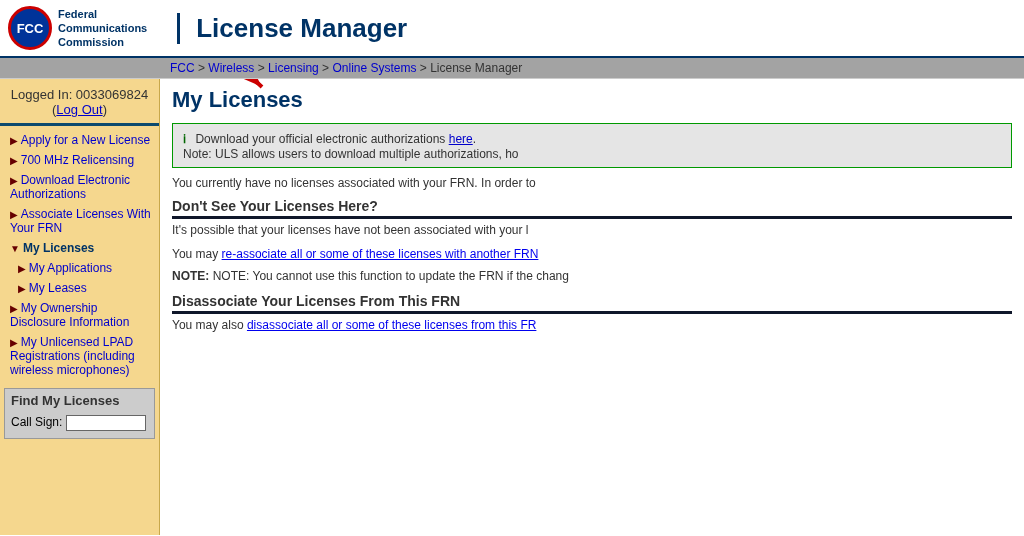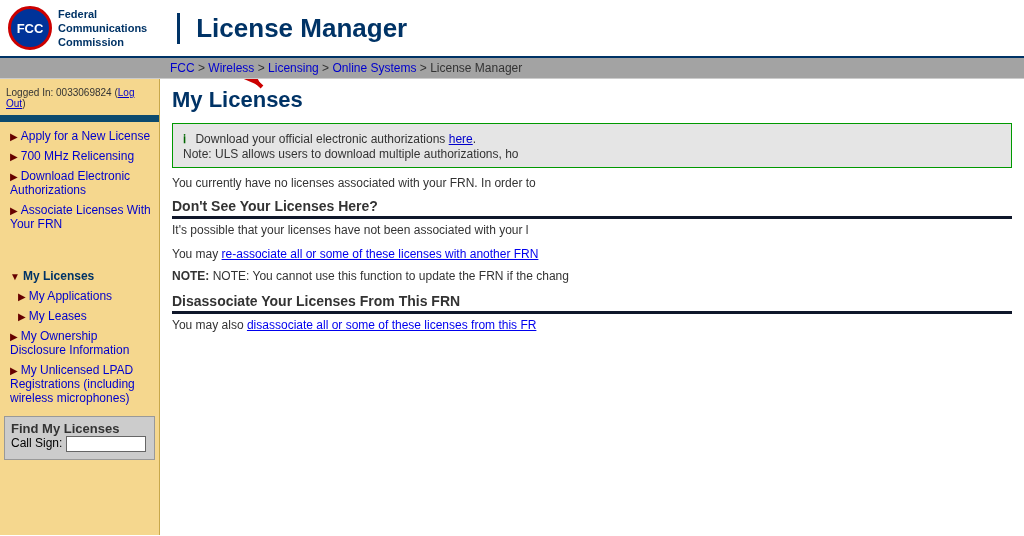--- a/index.html
+++ b/index.html
@@ -14,30 +14,30 @@
 
     
     .breadcrumb-bar { background: #a3a3a3; padding: 3px 8px 3px 170px; font-size: 12px; color: #333; border-bottom: 1px solid #ccc; }
     .breadcrumb-bar a { color: #0000cc; text-decoration: none; }
 
     
     .main-layout { display: flex; height: calc(536px - 58px - 22px); }
 
     
     .sidebar { width: 160px; background: #f5d78e; border-right: 1px solid #c8a84b; flex-shrink: 0; padding: 4px 0; overflow: hidden; }
-    .logged-in { font-size: 10px; color: #333; padding: 4px 6px 6px 6px; border-bottom: 7px solid #0c4a6e; margin-bottom: 4px; }
+    .logged-in { font-size: 13px; color: #333; padding: 4px 6px 6px 6px; border-bottom: 3px solid #0c4a6e; margin-bottom: 4px; text-align: center; }
     .logged-in a { color: #0000cc; }
     .sidebar-item { padding: 3px 6px 3px 10px; font-size: 12px; }
     .sidebar-item a { color: #0000cc; text-decoration: none; }
-    .sidebar-item.active { font-weight: bold; color: #003366; margin-top: 32px; }
+    .sidebar-item.active { font-weight: bold; color: #003366; }
     .sidebar-arrow { color: #660000; margin-right: 3px; font-size: 10px; }
     .sidebar-arrow-down { color: #660000; margin-right: 3px; font-size: 10px; }
 
     .find-licenses-box { background: #cccccc; border: 1px solid #999; margin: 8px 4px; padding: 4px 6px; }
-    .find-licenses-title { font-size: 13px; font-weight: bold; color: #333; margin-bottom: 0; }
+    .find-licenses-title { font-size: 13px; font-weight: bold; color: #333; margin-bottom: 7px; }
     .find-input-row { display: flex; align-items: flex-start; gap: 4px; font-size: 12px; margin-bottom: 3px; }
     .find-input { width: 80px; height: 16px; font-size: 11px; border: 1px solid #666; }
 
     
     .content { flex: 1; padding: 8px 12px; overflow: hidden; background: #fff; }
     .page-title-row { display: flex; align-items: center; margin-bottom: 8px; position: relative; }
     .page-title { font-size: 22px; font-weight: bold; color: #003366; }
 
     .info-box { background: #e5e5e5; border: 1px solid #009900; padding: 6px 10px; margin-bottom: 8px; font-size: 12px; color: #333; }
     .info-box .info-icon { color: #006600; font-weight: bold; margin-right: 6px; }

